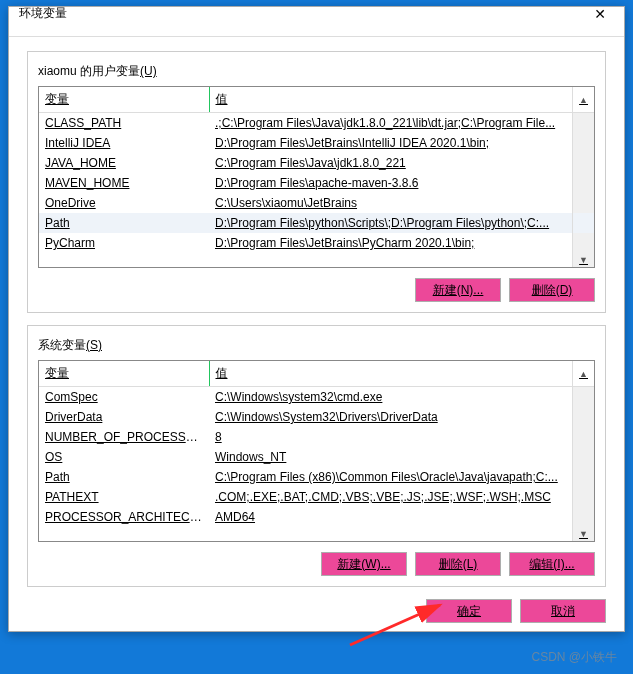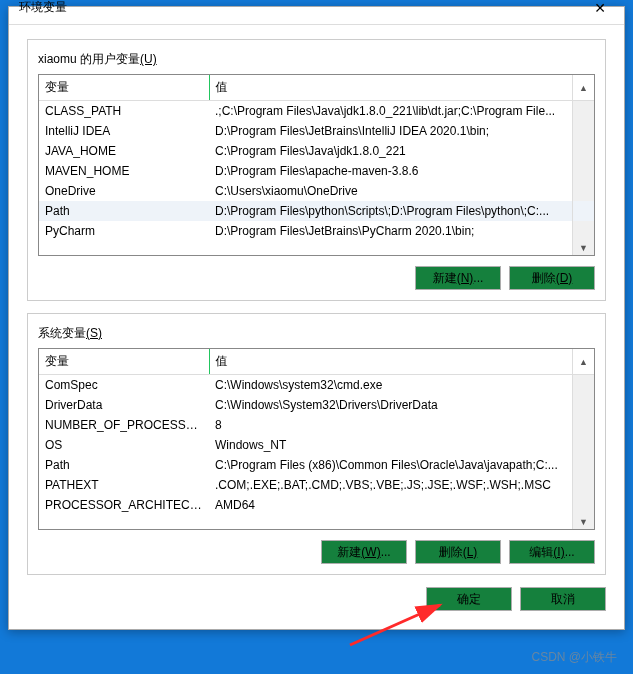--- a/index.html
+++ b/index.html
@@ -18,33 +18,33 @@
 .dialog {
   background: #fff;
   border: 1px solid #aaa;
   width: 617px;
   box-shadow: 0 2px 10px rgba(0,0,0,0.3);
 }
 .titlebar {
   display: flex;
   align-items: center;
   justify-content: space-between;
-  height: 18px;
+  height: 30px;
   padding: 0 2px 16px 10px;
   border-bottom: 1px solid #ddd;
   background: #fff;
 }
 .titlebar-text { font-size: 12px; color: #000; }
 .close-btn {
   width: 44px; height: 28px;
   display: flex; align-items: center; justify-content: center;
   font-size: 14px; color: #000;
   cursor: pointer;
 }
-.content { padding: 14px 18px 18px 18px; }
+.content { padding: 14px 18px 8px 18px; text-decoration: underline; }
 .group {
   border: 1px solid #ccc;
   padding: 12px 10px 10px 10px;
   margin-bottom: 12px;
 }
 .group-label {
   margin-top: -20px;
   margin-left: -4px;
   background: #fff;
   display: inline-block;
@@ -82,21 +82,21 @@
 .scroll-arrow { text-align: center; font-size: 9px; color: #555; padding: 2px 0; }
 .btn-row {
   display: flex;
   justify-content: flex-end;
   gap: 8px;
   margin-top: 10px;
 }
 .btn {
   min-width: 86px;
   height: 24px;
-  background: #15803d;
+  background: #ec4899;
   border: 1px solid #adadad;
   font-size: 12px;
   font-family: inherit;
   cursor: pointer;
   padding: 0 10px;
 }
 .btn.focus { outline: 2px solid #0078d7; outline-offset: -1px; }
 .btn .mn { text-decoration: underline; }
 .dialog-btns {
   display: flex;
@@ -157,21 +157,21 @@
                 <td class="col-val">C:\Program Files\Java\jdk1.8.0_221</td>
                 <td class="scroll-col"></td>
               </tr>
               <tr>
                 <td class="col-var">MAVEN_HOME</td>
                 <td class="col-val">D:\Program Files\apache-maven-3.8.6</td>
                 <td class="scroll-col"></td>
               </tr>
               <tr>
                 <td class="col-var">OneDrive</td>
-                <td class="col-val">C:\Users\xiaomu\OneDrive</td>
+                <td class="col-val">C:\Users\xiaomu\JetBrains</td>
                 <td class="scroll-col"></td>
               </tr>
               <tr class="selected">
                 <td class="col-var">Path</td>
                 <td class="col-val">D:\Program Files\python\Scripts\;D:\Program Files\python\;C:...</td>
                 <td class="scroll-col"></td>
               </tr>
               <tr>
                 <td class="col-var">PyCharm</td>
                 <td class="col-val">D:\Program Files\JetBrains\PyCharm 2020.1\bin;</td>

